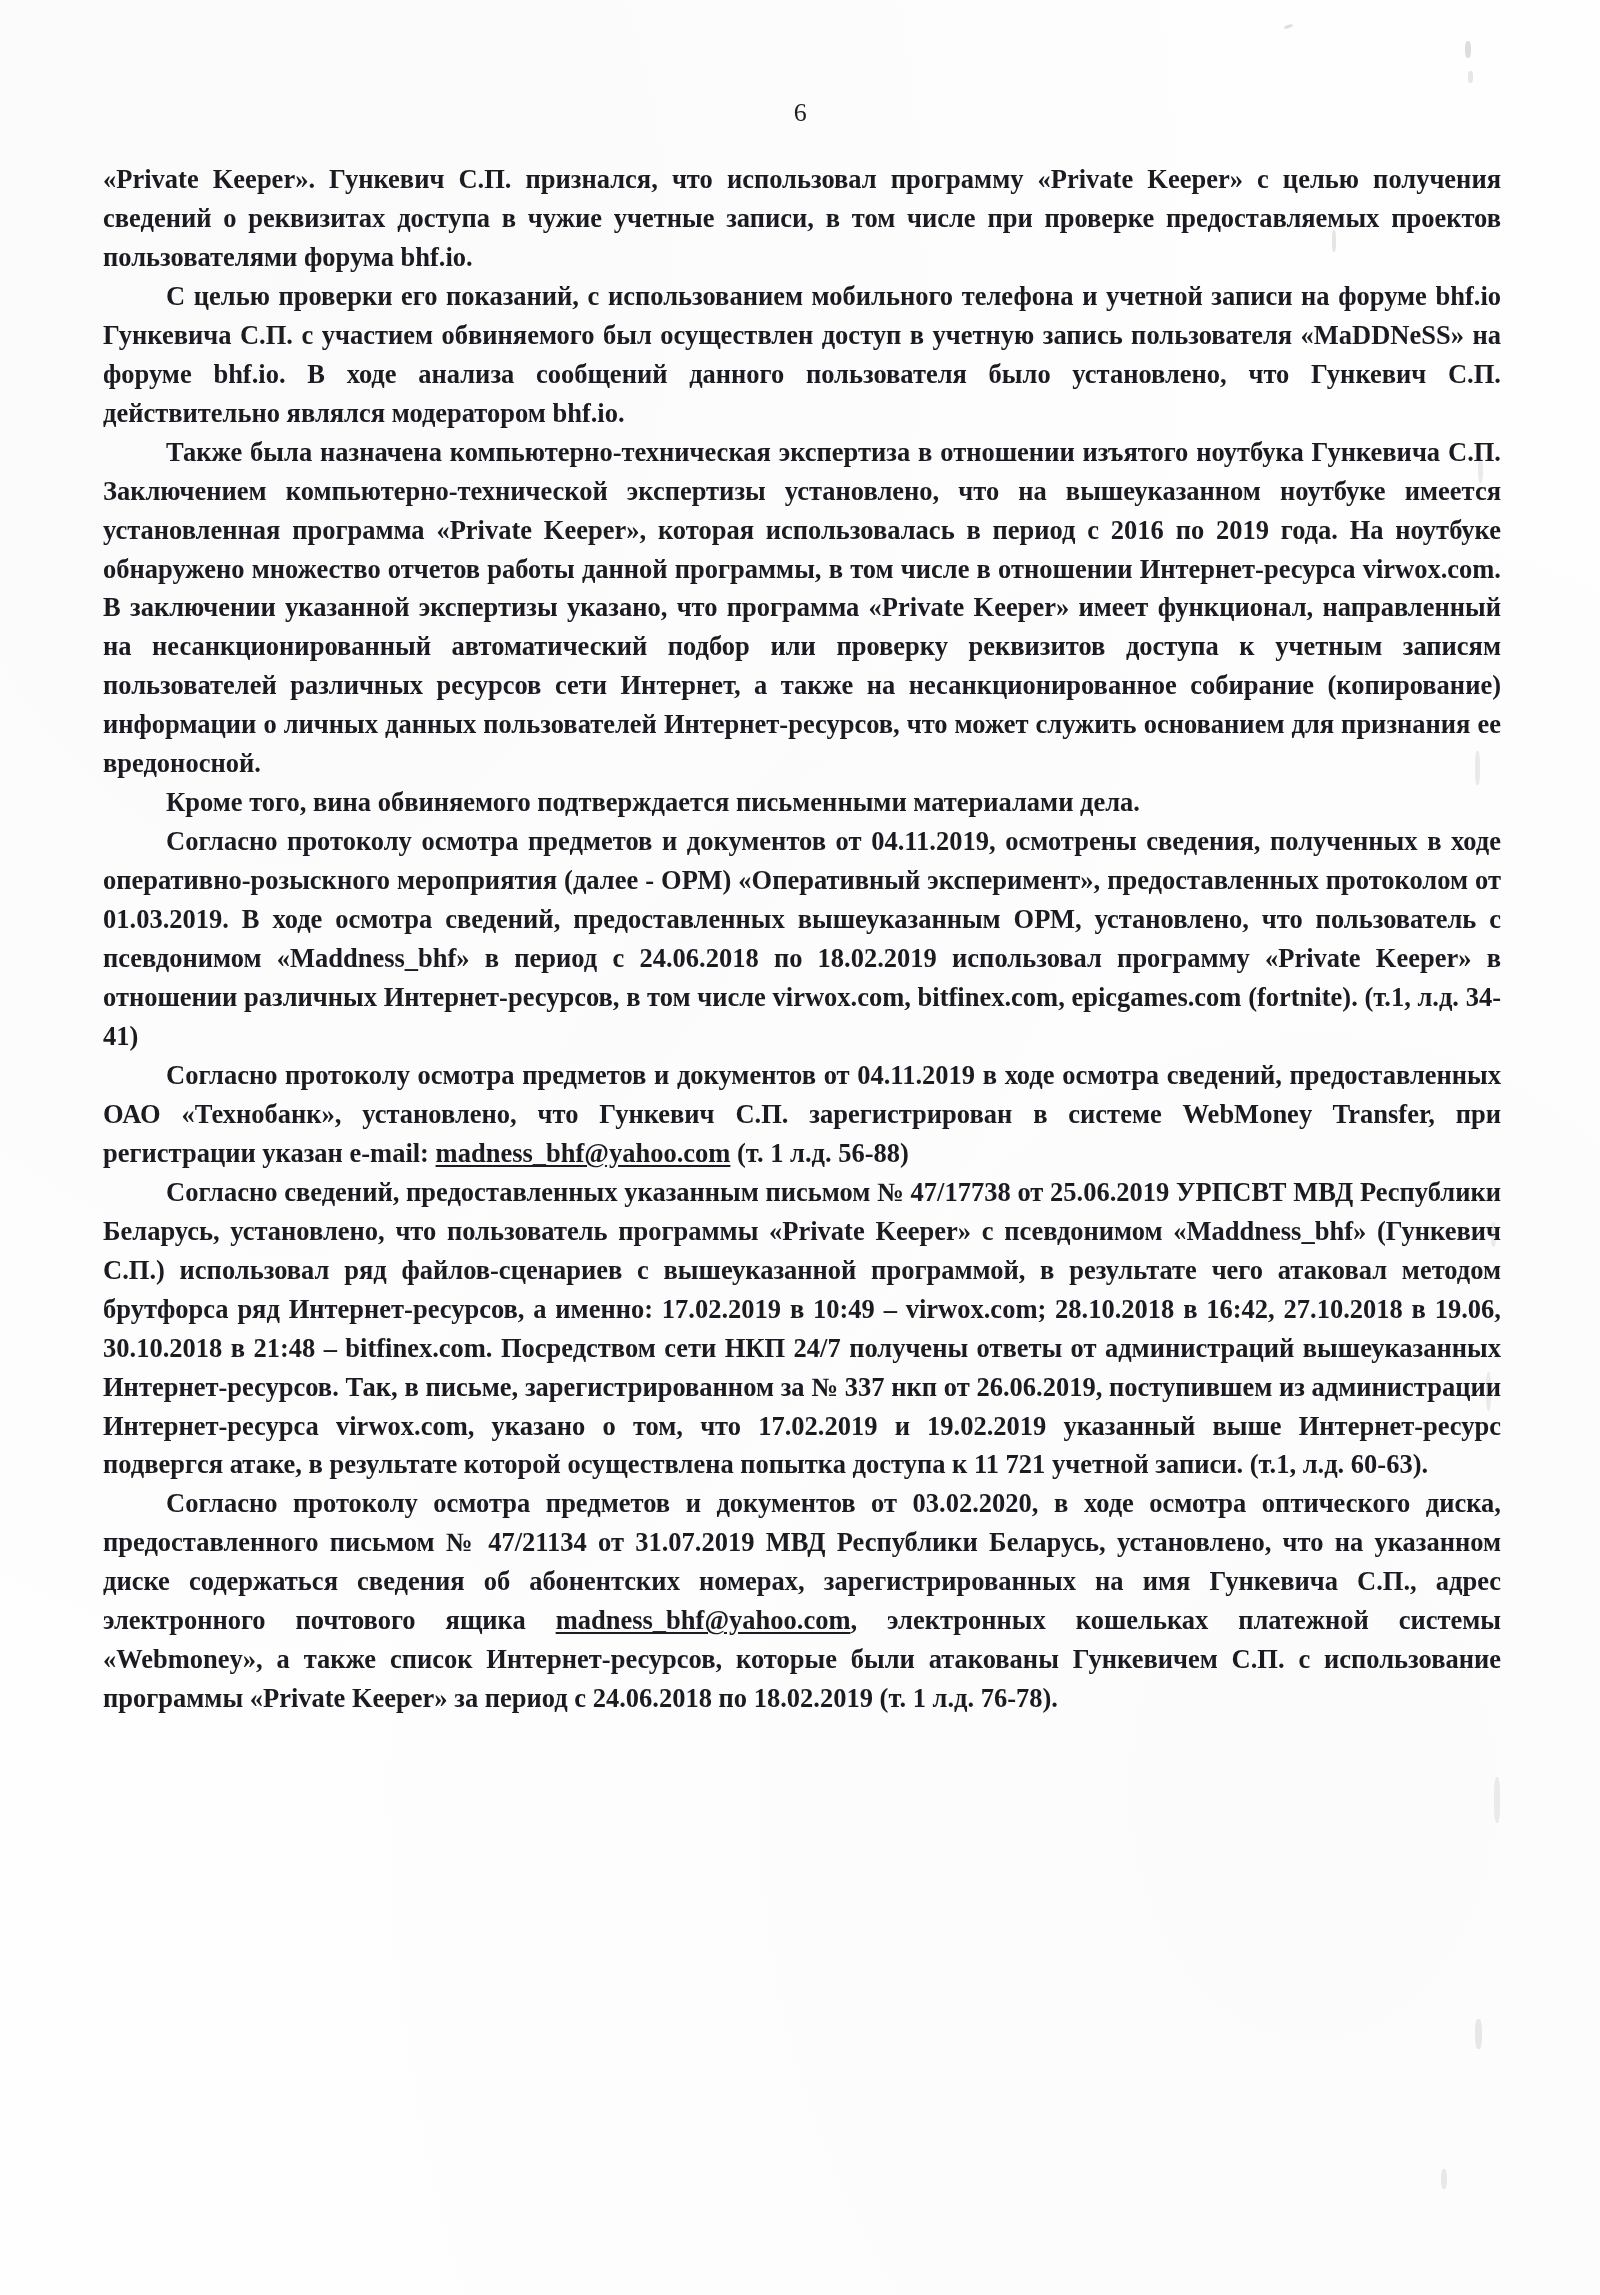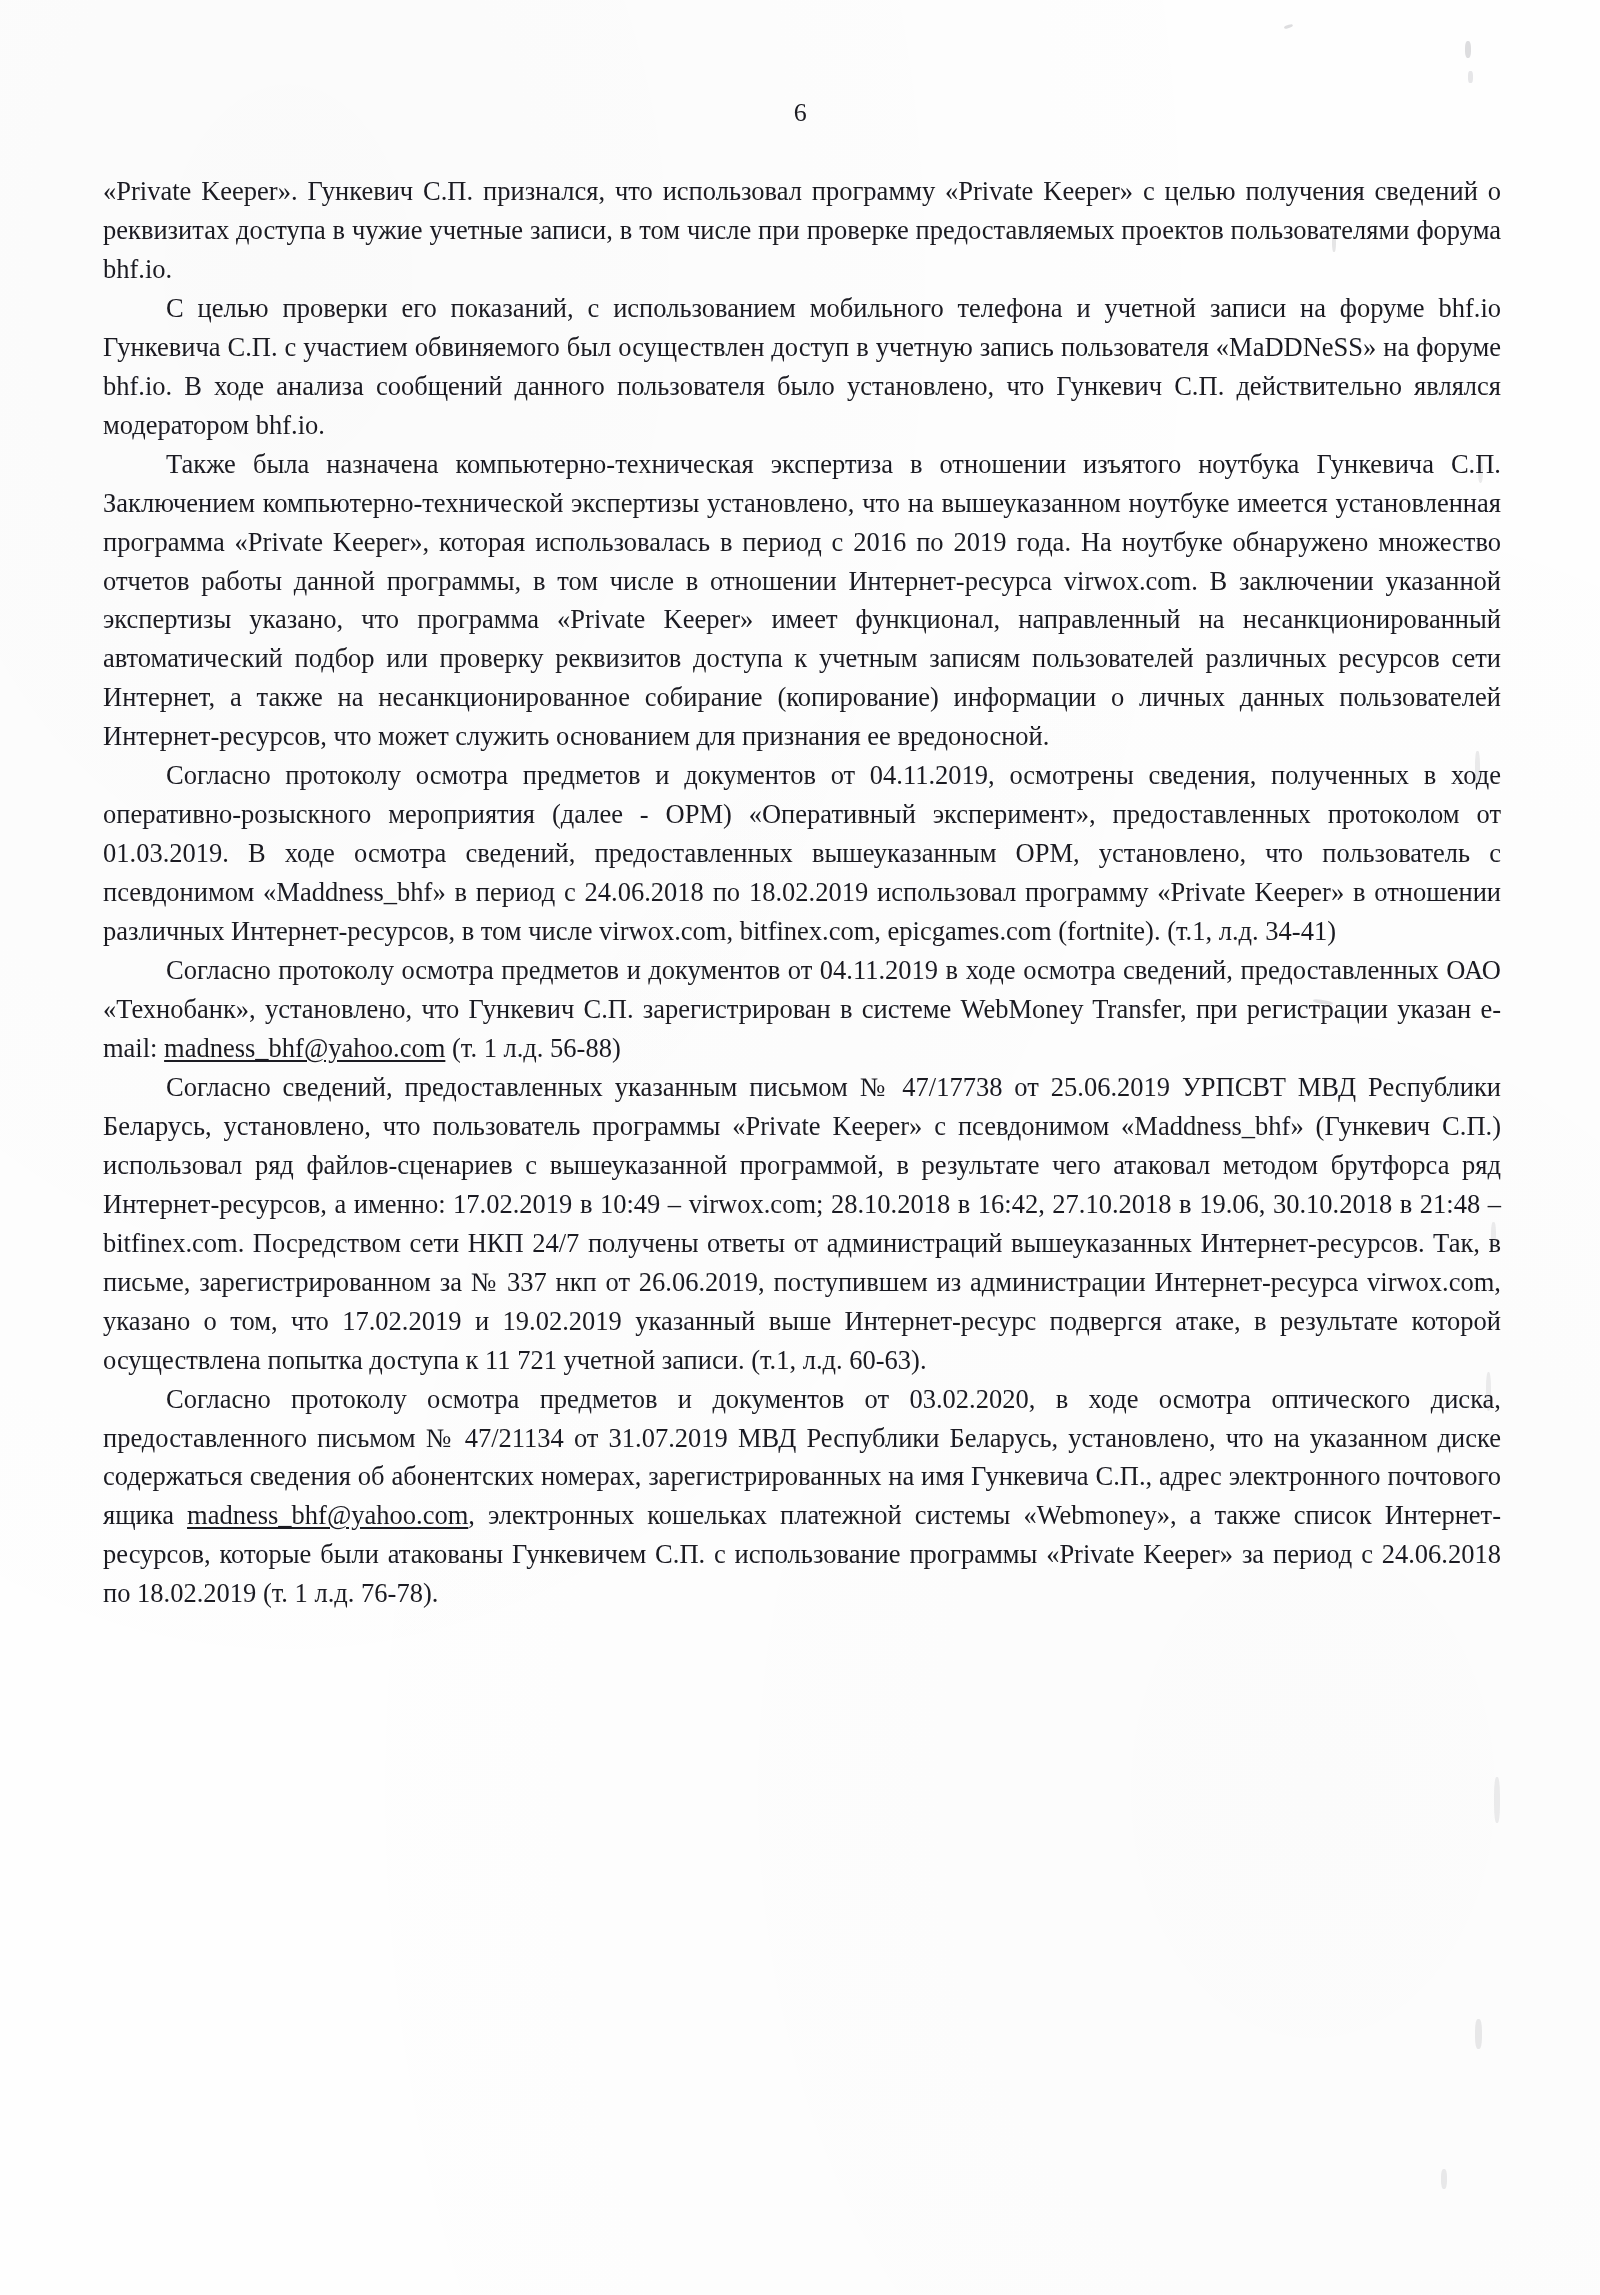--- a/index.html
+++ b/index.html
@@ -29,27 +29,28 @@
     position: absolute;
     top: 98px;
     left: 0;
     width: 1601px;
     text-align: center;
     font-size: 26px;
     letter-spacing: 0.3px;
   }
   .body-text {
     position: absolute;
-    top: 172px;
+    top: 160px;
     left: 103px;
     width: 1398px;
     font-size: 26.5px;
     line-height: 1.47;
     text-align: justify;
     text-justify: inter-word;
+    font-weight: bold;
   }
   .body-text p {
     margin: 0 0 0 0;
     text-indent: 0;
   }
   .body-text p.ind {
     text-indent: 63px;
   }
   .u {
     text-decoration: underline;
@@ -83,20 +84,21 @@
 
   <div class="body-text">
 
     <p>«Private Keeper». Гункевич С.П. признался, что использовал программу «Private Keeper» с целью получения сведений о реквизитах доступа в чужие учетные записи, в том числе при проверке предоставляемых проектов пользователями форума bhf.io.</p>
 
     <p class="ind">С целью проверки его показаний, с использованием мобильного телефона и учетной записи на форуме bhf.io Гункевича С.П. с участием обвиняемого был осуществлен доступ в учетную запись пользователя «MaDDNeSS» на форуме bhf.io. В ходе анализа сообщений данного пользователя было установлено, что Гункевич С.П. действительно являлся модератором bhf.io.</p>
 
 
     <p class="ind">Также была назначена компьютерно-техническая экспертиза в отношении изъятого ноутбука Гункевича С.П. Заключением компьютерно-технической экспертизы установлено, что на вышеуказанном ноутбуке имеется установленная программа «Private Keeper», которая использовалась в период с 2016 по 2019 года. На ноутбуке обнаружено множество отчетов работы данной программы, в том числе в отношении Интернет-ресурса virwox.com. В заключении указанной экспертизы указано, что программа «Private Keeper» имеет функционал, направленный на несанкционированный автоматический подбор или проверку реквизитов доступа к учетным записям пользователей различных ресурсов сети Интернет, а также на несанкционированное собирание (копирование) информации о личных данных пользователей Интернет-ресурсов, что может служить основанием для признания ее вредоносной.</p>
 
+    <p class="ind">Кроме того, вина обвиняемого подтверждается письменными материалами дела.</p>
 
     <p class="ind">Согласно протоколу осмотра предметов и документов от 04.11.2019, осмотрены сведения, полученных в ходе оперативно-розыскного мероприятия (далее - ОРМ) «Оперативный эксперимент», предоставленных протоколом от 01.03.2019. В ходе осмотра сведений, предоставленных вышеуказанным ОРМ, установлено, что пользователь с псевдонимом «Maddness_bhf» в период с 24.06.2018 по 18.02.2019 использовал программу «Private Keeper» в отношении различных Интернет-ресурсов, в том числе virwox.com, bitfinex.com, epicgames.com (fortnite). (т.1, л.д. 34-41)</p>
 
     <p class="ind"><span>Согласно протоколу осмотра предметов и документов от 04.11.2019 в ходе осмотра сведений, предоставленных ОАО «Технобанк», установлено, что Гункевич С.П. зарегистрирован в системе WebMoney Transfer, при регистрации указан e-mail: </span><span class="u">madness_bhf@yahoo.com</span><span> (т. 1 л.д. 56-88)</span></p>
 
     <p class="ind">Согласно сведений, предоставленных указанным письмом № 47/17738 от 25.06.2019 УРПСВТ МВД Республики Беларусь, установлено, что пользователь программы «Private Keeper» с псевдонимом «Maddness_bhf» (Гункевич С.П.) использовал ряд файлов-сценариев с вышеуказанной программой, в результате чего атаковал методом брутфорса ряд Интернет-ресурсов, а именно: 17.02.2019 в 10:49 – virwox.com; 28.10.2018 в 16:42, 27.10.2018 в 19.06, 30.10.2018 в 21:48 – bitfinex.com. Посредством сети НКП 24/7 получены ответы от администраций вышеуказанных Интернет-ресурсов. Так, в письме, зарегистрированном за № 337 нкп от 26.06.2019, поступившем из администрации Интернет-ресурса virwox.com, указано о том, что 17.02.2019 и 19.02.2019 указанный выше Интернет-ресурс подвергся атаке, в результате которой осуществлена попытка доступа к 11 721 учетной записи. (т.1, л.д. 60-63).</p>
 
     <p class="ind"><span>Согласно протоколу осмотра предметов и документов от 03.02.2020, в ходе осмотра оптического диска, предоставленного письмом № 47/21134 от 31.07.2019 МВД Республики Беларусь, установлено, что на указанном диске содержаться сведения об абонентских номерах, зарегистрированных на имя Гункевича С.П., адрес электронного почтового ящика </span><span class="u">madness_bhf@yahoo.com</span><span>, электронных кошельках платежной системы «Webmoney», а также список Интернет-ресурсов, которые были атакованы Гункевичем С.П. с использование программы «Private Keeper» за период с 24.06.2018 по 18.02.2019 (т. 1 л.д. 76-78).</span></p>
 
   </div>

